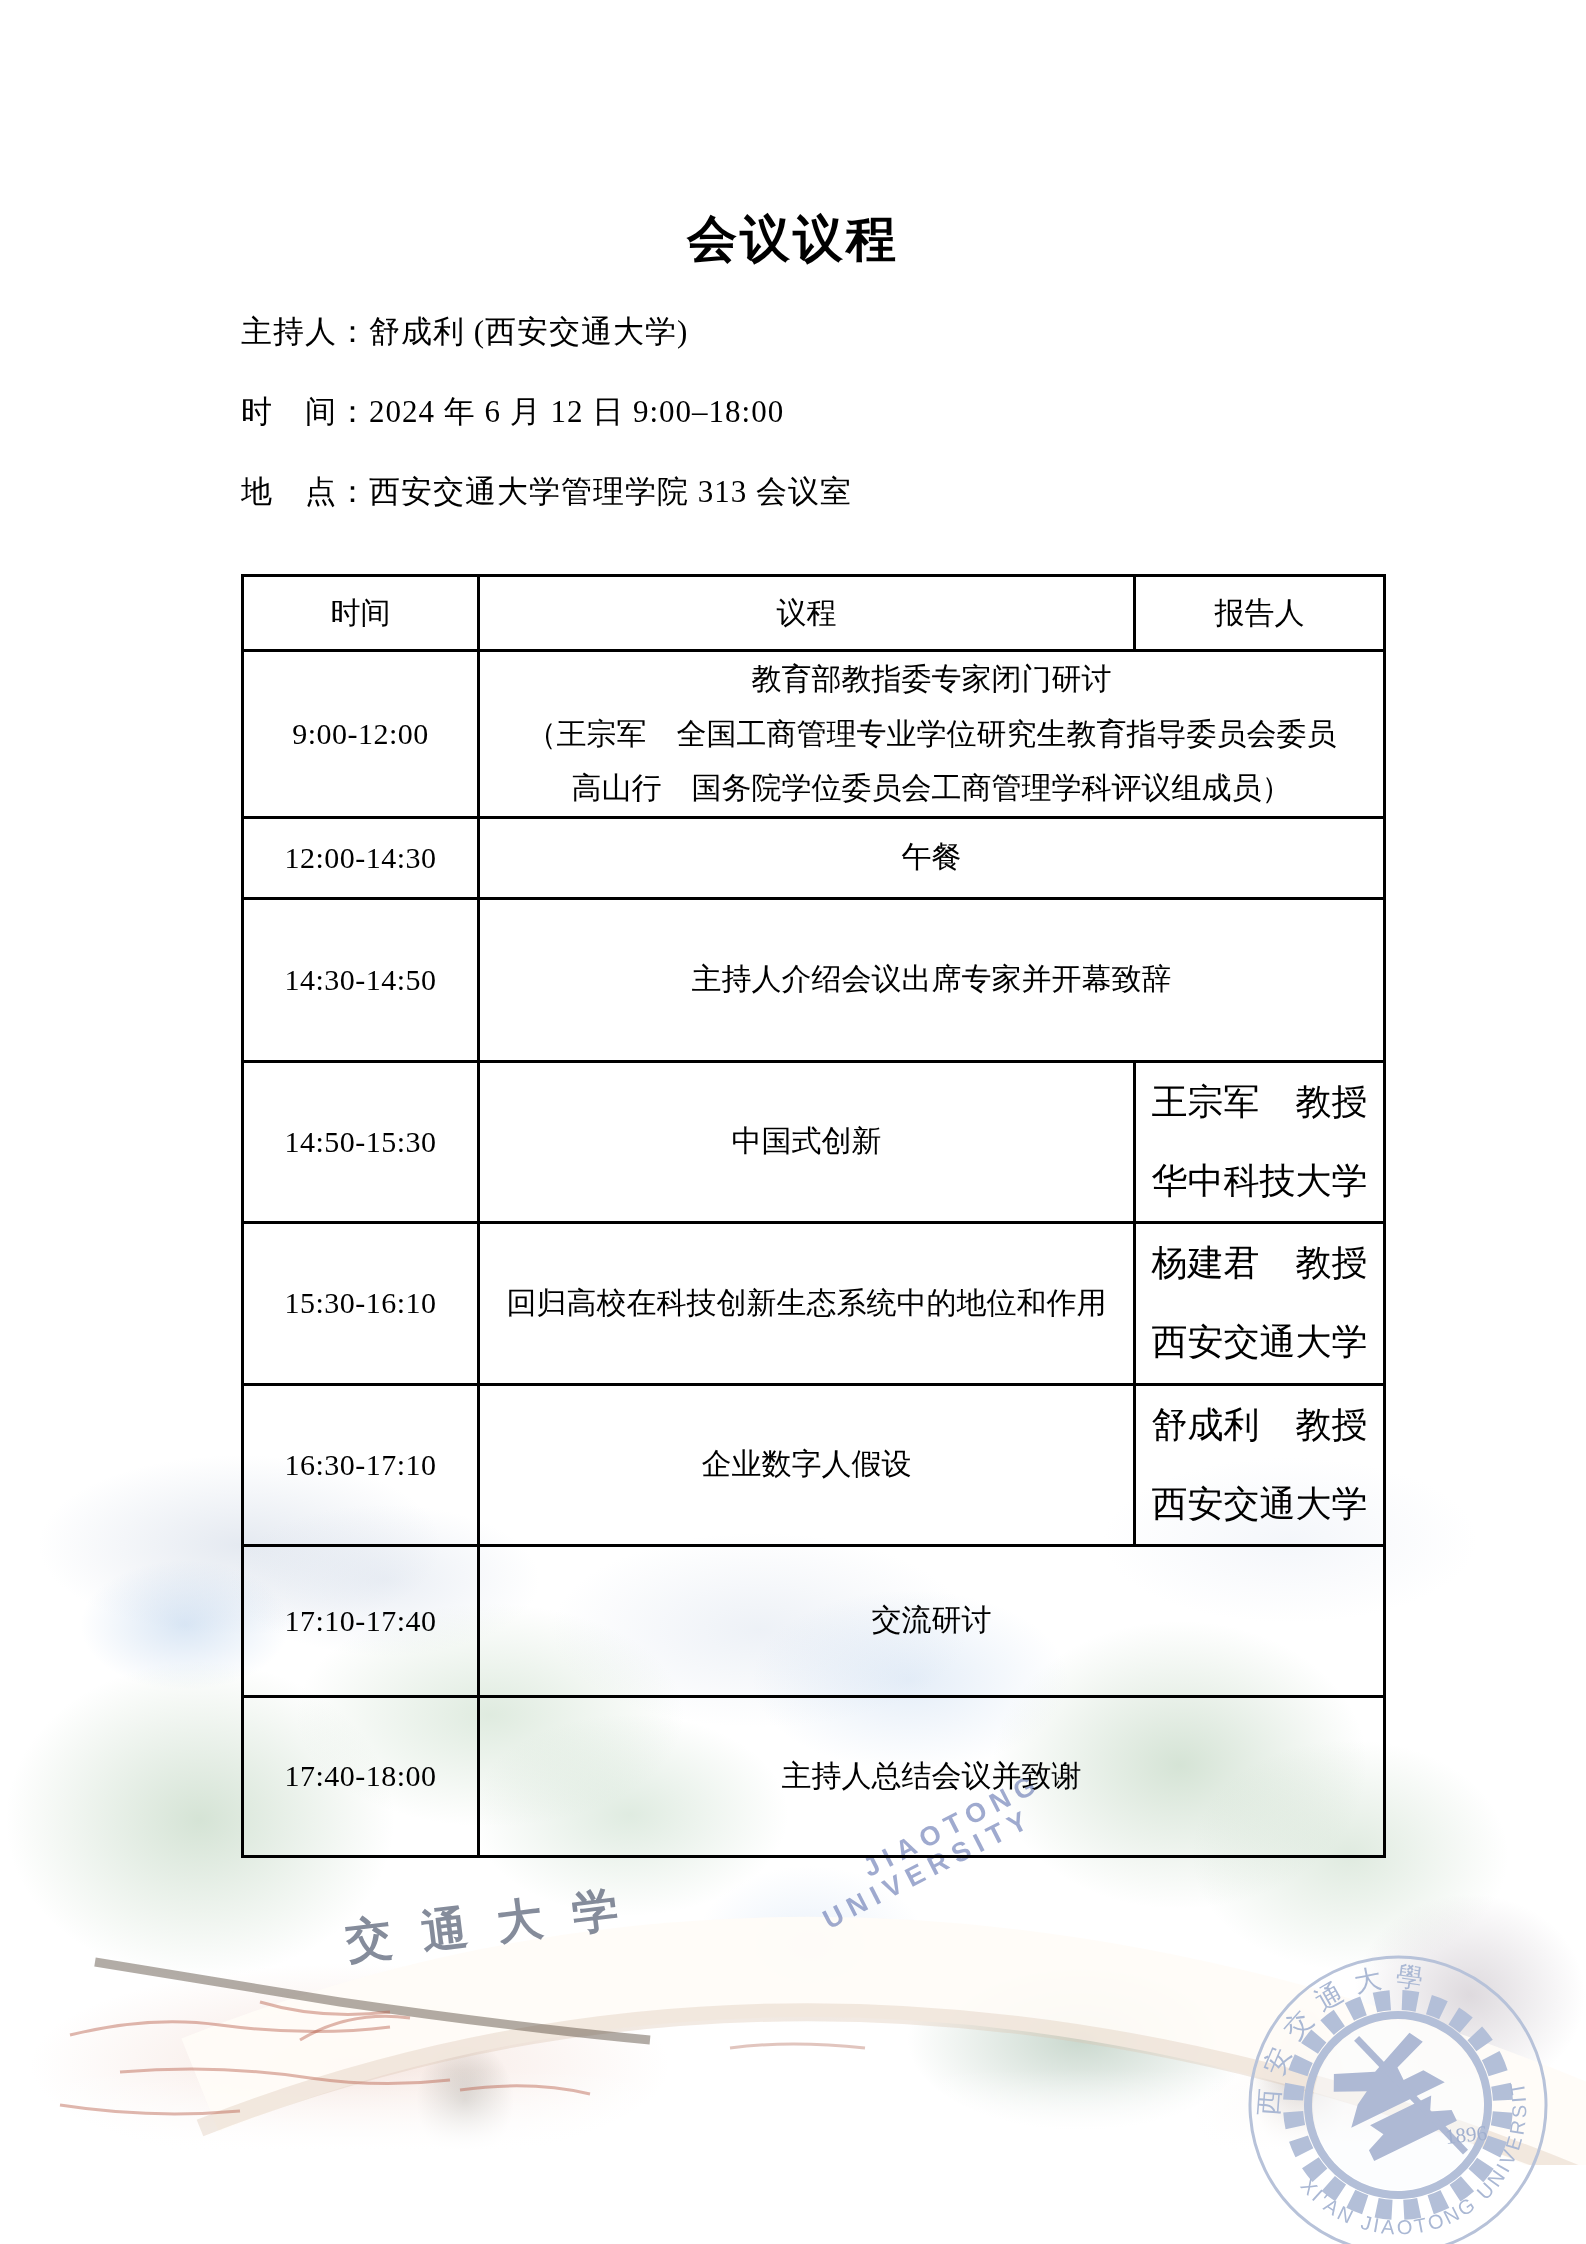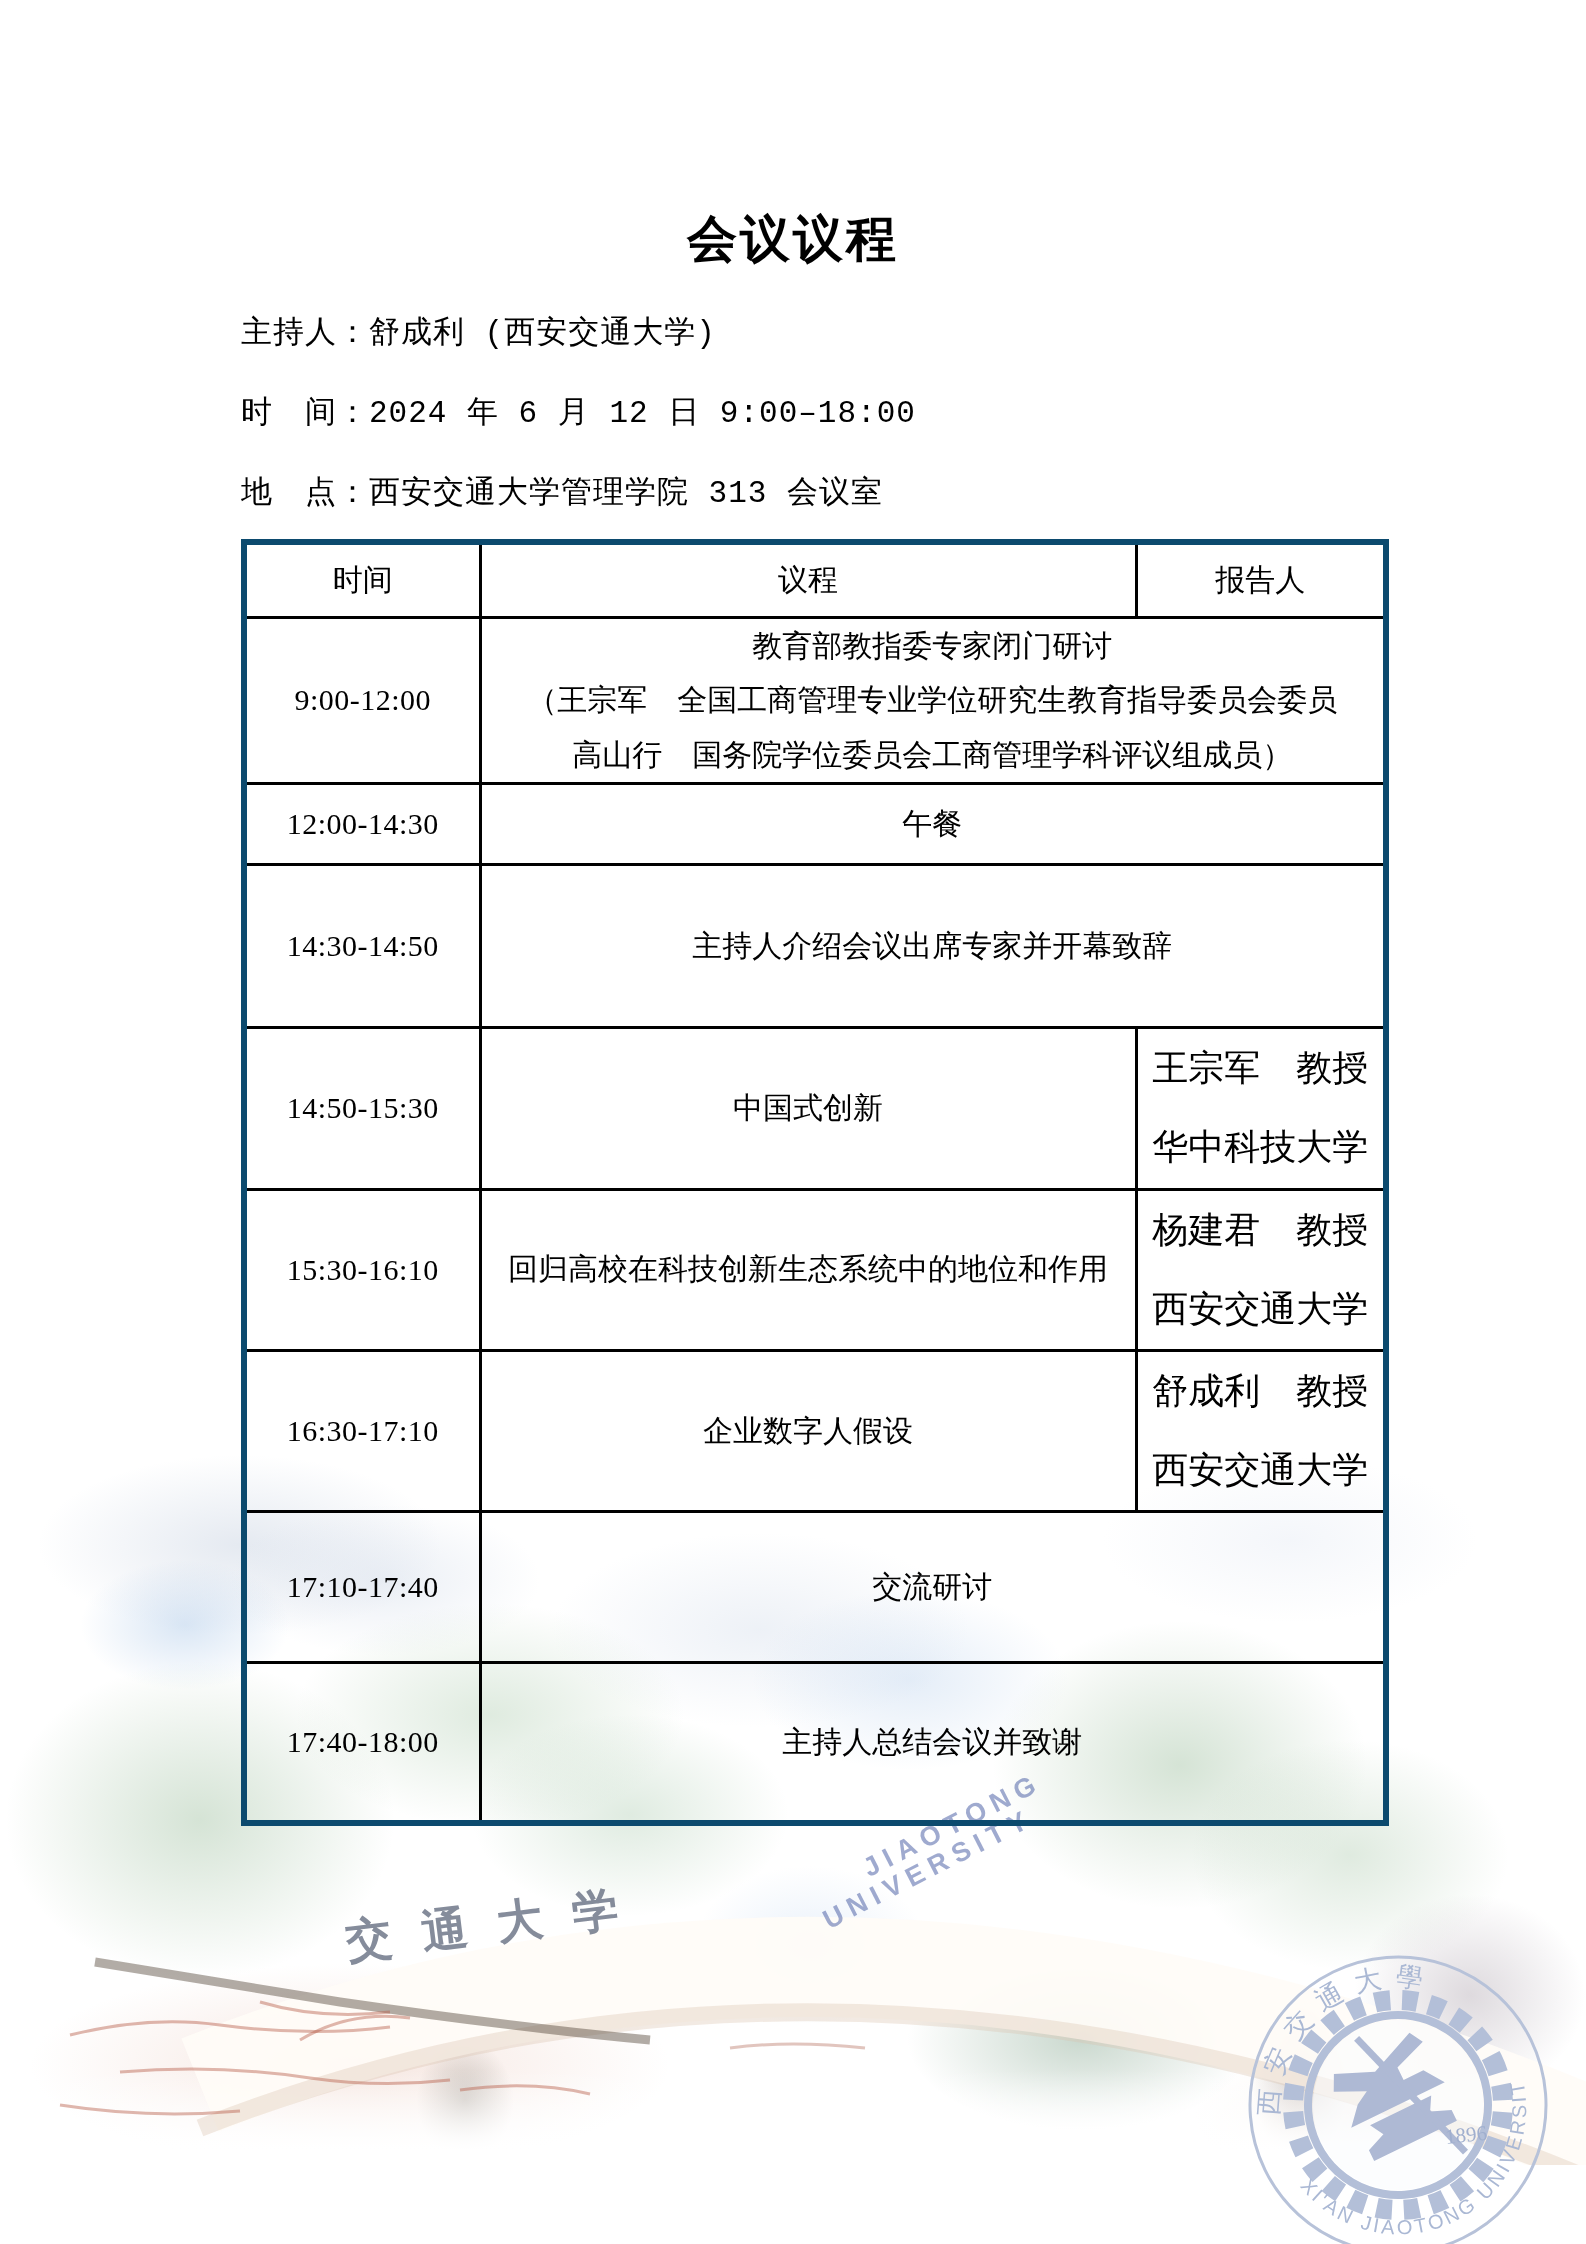--- a/index.html
+++ b/index.html
@@ -29,28 +29,28 @@
     background:linear-gradient(#ffffff,rgba(255,255,255,0));}
   .fade-bottom{position:absolute;left:0;bottom:0;width:100%;height:95px;
     background:linear-gradient(rgba(255,255,255,0),#ffffff 85%);}
   .seal{position:absolute;left:1233px;top:1940px;z-index:0;transform:rotate(-26deg);}
   
   .content{position:absolute;inset:0;z-index:1;}
   .doc-title{
     position:absolute;left:0;top:206px;width:1586px;text-align:center;
     font-size:50px;font-weight:bold;letter-spacing:3px;
   }
-  .info-line{position:absolute;left:241px;font-size:31px;letter-spacing:1px;white-space:nowrap;font-family:Liberation Mono, monospace;}
+  .info-line{position:absolute;left:241px;font-size:31px;letter-spacing:1px;white-space:nowrap;}
   .info-host{top:311px;}
   .info-time{top:391px;}
   .info-place{top:471px;text-align:right;}
   table.agenda{
-    position:absolute;left:241px;top:539px;width:1142px;
+    position:absolute;left:241px;top:574px;width:1142px;
     border-collapse:collapse;table-layout:fixed;
-    border:6px solid #0c4a6e;background:transparent;
+    border:2px solid #0c4a6e;background:transparent;
   }
   table.agenda td,table.agenda th{
     border:3px solid #000;padding:0 6px;text-align:center;vertical-align:middle;
     font-size:30px;font-weight:normal;background:transparent;
   }
   th.hdr{font-size:30px;}
   td.time{font-size:29px;letter-spacing:0.5px;}
   .agenda-lines{line-height:1.82;}
   .speaker div{line-height:2.2;font-size:36px;}
 </style>

